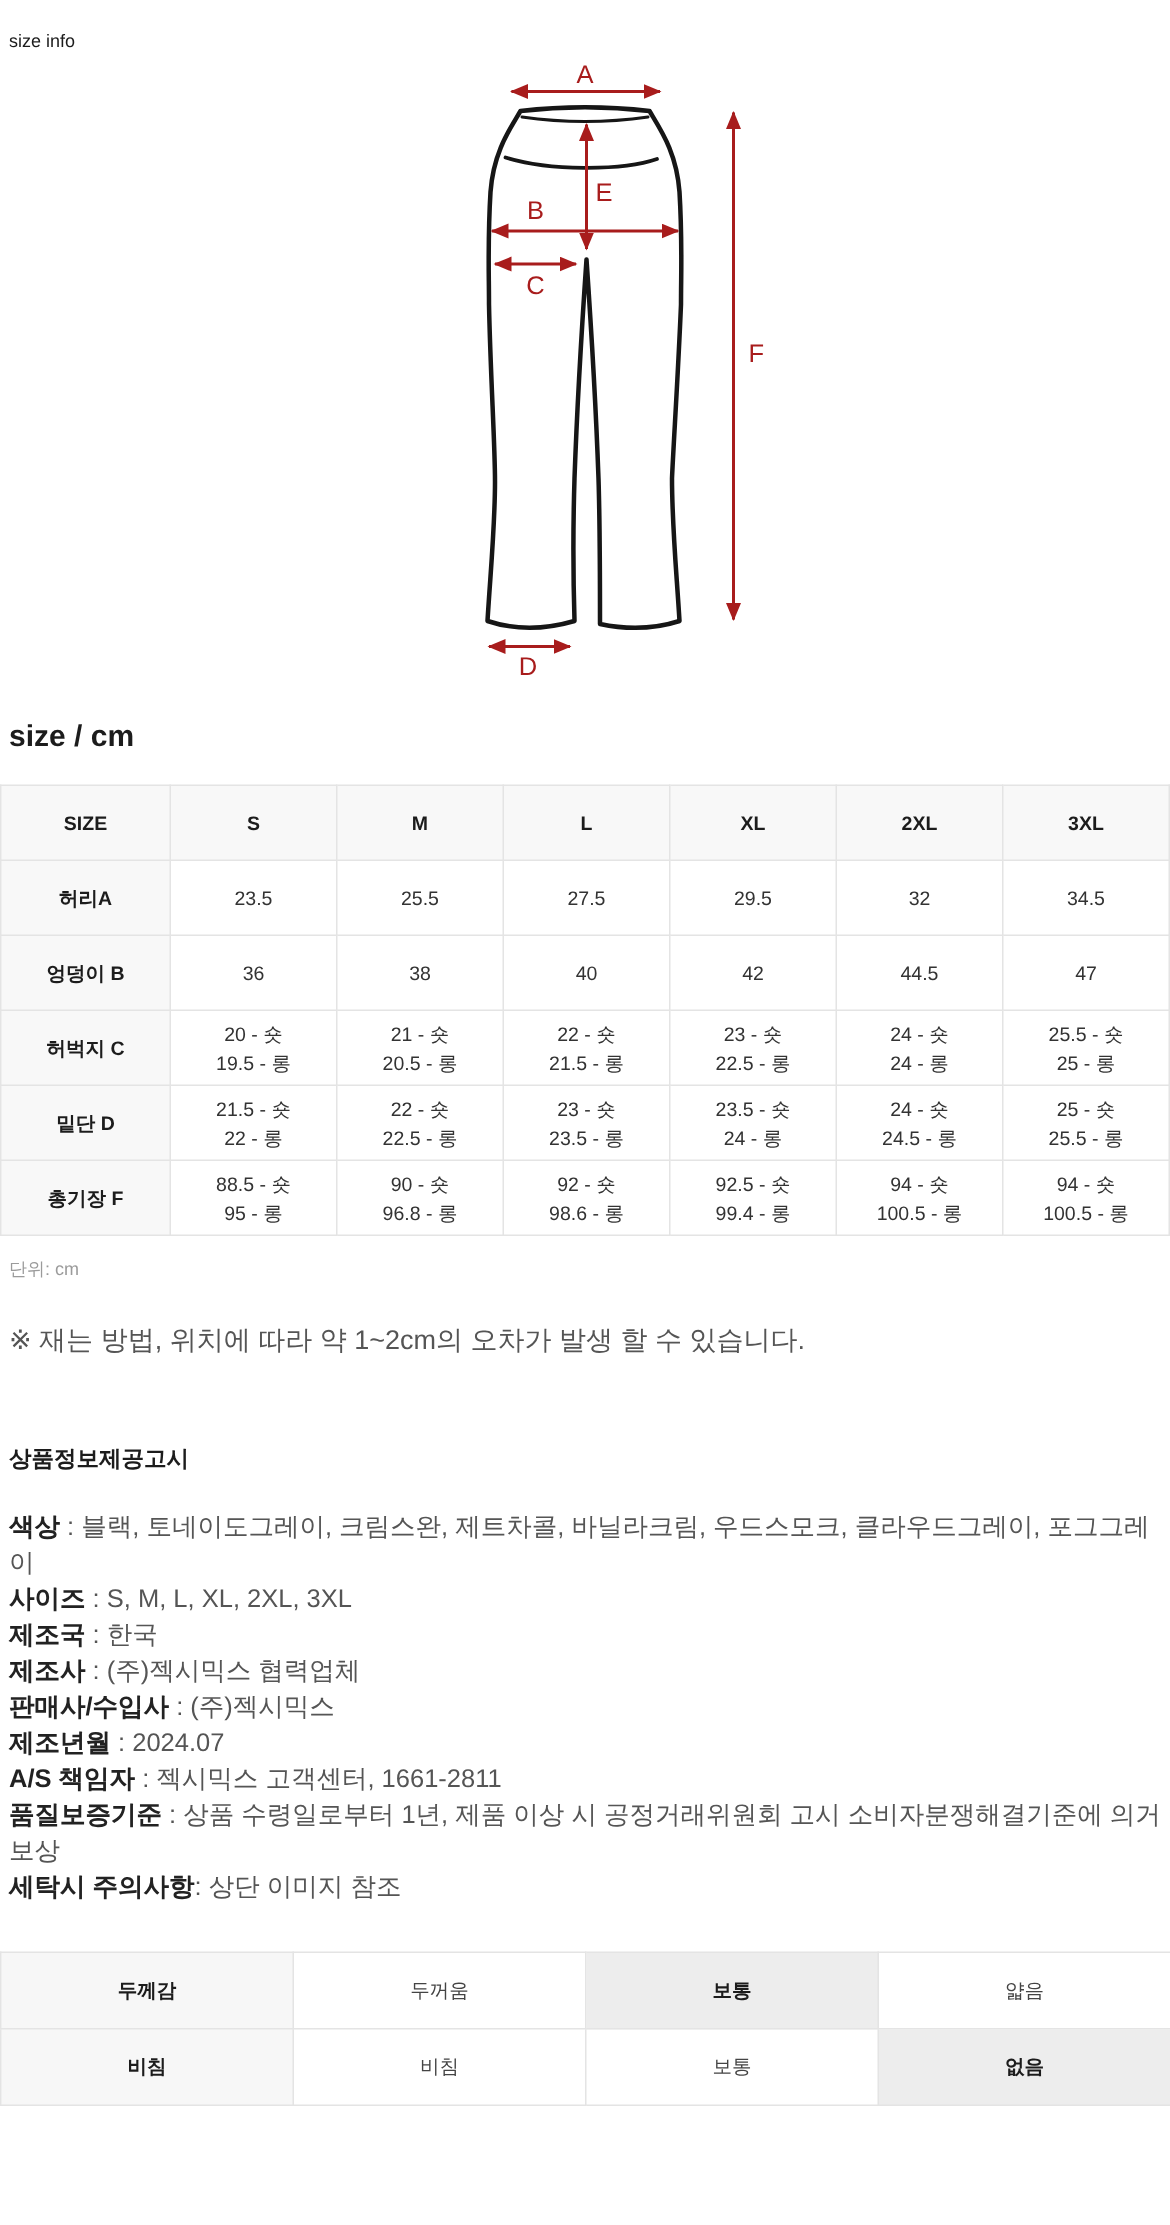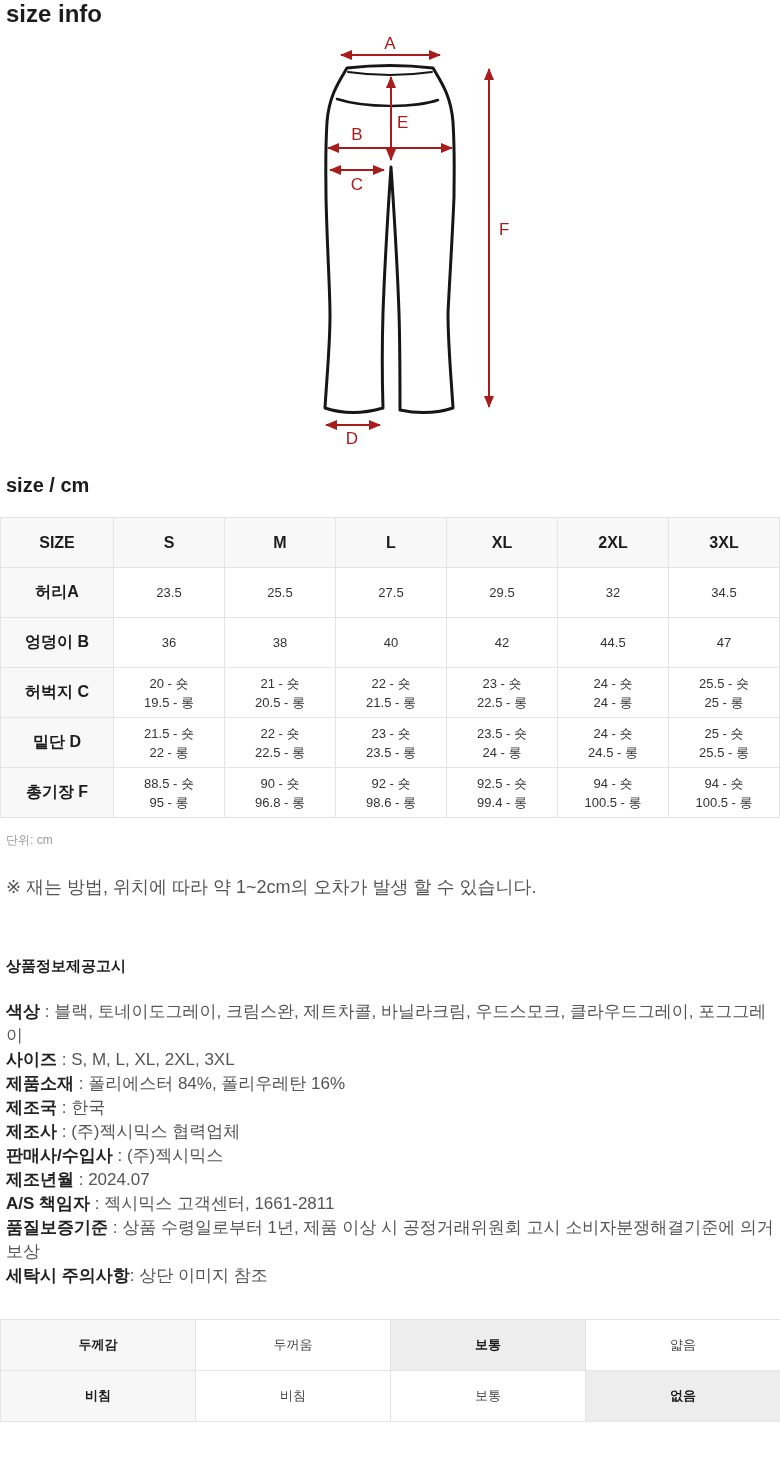--- a/index.html
+++ b/index.html
@@ -3,22 +3,22 @@
 <meta charset="utf-8">
 <style>
   html,body{margin:0;padding:0;background:#fff;}
   body{
     width:780px;
     font-family:"Liberation Sans","DejaVu Sans",sans-serif;
     color:#222;
     -webkit-font-smoothing:antialiased;
   }
   .section-title{
-    font-size:24px;font-weight:bold;color:#1c1c1c;
-    padding:0 0 0 6px;margin:0;
+    font-size:12px;font-weight:normal;color:#1c1c1c;
+    padding:20px 0 0 6px;margin:0;
   }
   .sub-title{
     font-size:20px;font-weight:bold;color:#1c1c1c;
     margin:14px 0 0 6px;
   }
   .diagram-wrap{
     position:relative;width:780px;height:430px;margin-top:2px;
   }
   .diagram-wrap svg{display:block;}
 
@@ -26,21 +26,21 @@
   table.size-table{
     width:780px;border-collapse:collapse;table-layout:fixed;
     margin-top:20px;font-size:13px;
   }
   table.size-table col.label-col{width:113px;}
   table.size-table th,table.size-table td{
     border:1px solid #e4e4e4;height:49px;text-align:center;
     vertical-align:middle;padding:0 2px;
   }
   table.size-table th{
-    background:#f8f8f8;font-weight:bold;color:#1c1c1c;font-size:16px;
+    background:#f8f8f8;font-weight:bold;color:#1c1c1c;font-size:13px;
   }
   table.size-table td{
     color:#333;white-space:pre-line;line-height:19px;text-align:center;
   }
 
   .unit-note{color:#9b9b9b;font-size:12px;margin:14px 0 0 6px;}
   .tolerance-note{color:#555;font-size:18px;margin:26px 0 0 6px;}
 
   
   .notice-heading{
@@ -214,21 +214,20 @@
     </tbody>
 </table>
 
 <p class="unit-note">단위: cm</p>
 <p class="tolerance-note">※ 재는 방법, 위치에 따라 약 1~2cm의 오차가 발생 할 수 있습니다.</p>
 
 <h2 class="notice-heading">상품정보제공고시</h2>
 <ul class="notice-list" id="notice-list">
     <li><b>색상</b><span> : 블랙, 토네이도그레이, 크림스완, 제트차콜, 바닐라크림, 우드스모크, 클라우드그레이, 포그그레이</span></li>
     <li><b>사이즈</b><span> : S, M, L, XL, 2XL, 3XL</span></li>
-    <li><b>제품소재</b><span> : 폴리에스터 84%, 폴리우레탄 16%</span></li>
     <li><b>제조국</b><span> : 한국</span></li>
     <li><b>제조사</b><span> : (주)젝시믹스 협력업체</span></li>
     <li><b>판매사/수입사</b><span> : (주)젝시믹스</span></li>
     <li><b>제조년월</b><span> : 2024.07</span></li>
     <li><b>A/S 책임자</b><span> : 젝시믹스 고객센터, 1661-2811</span></li>
     <li><b>품질보증기준</b><span> : 상품 수령일로부터 1년, 제품 이상 시 공정거래위원회 고시 소비자분쟁해결기준에 의거 보상</span></li>
     <li><b>세탁시 주의사항</b><span>: 상단 이미지 참조</span></li>
   </ul>
 
 <table class="fabric-table">

